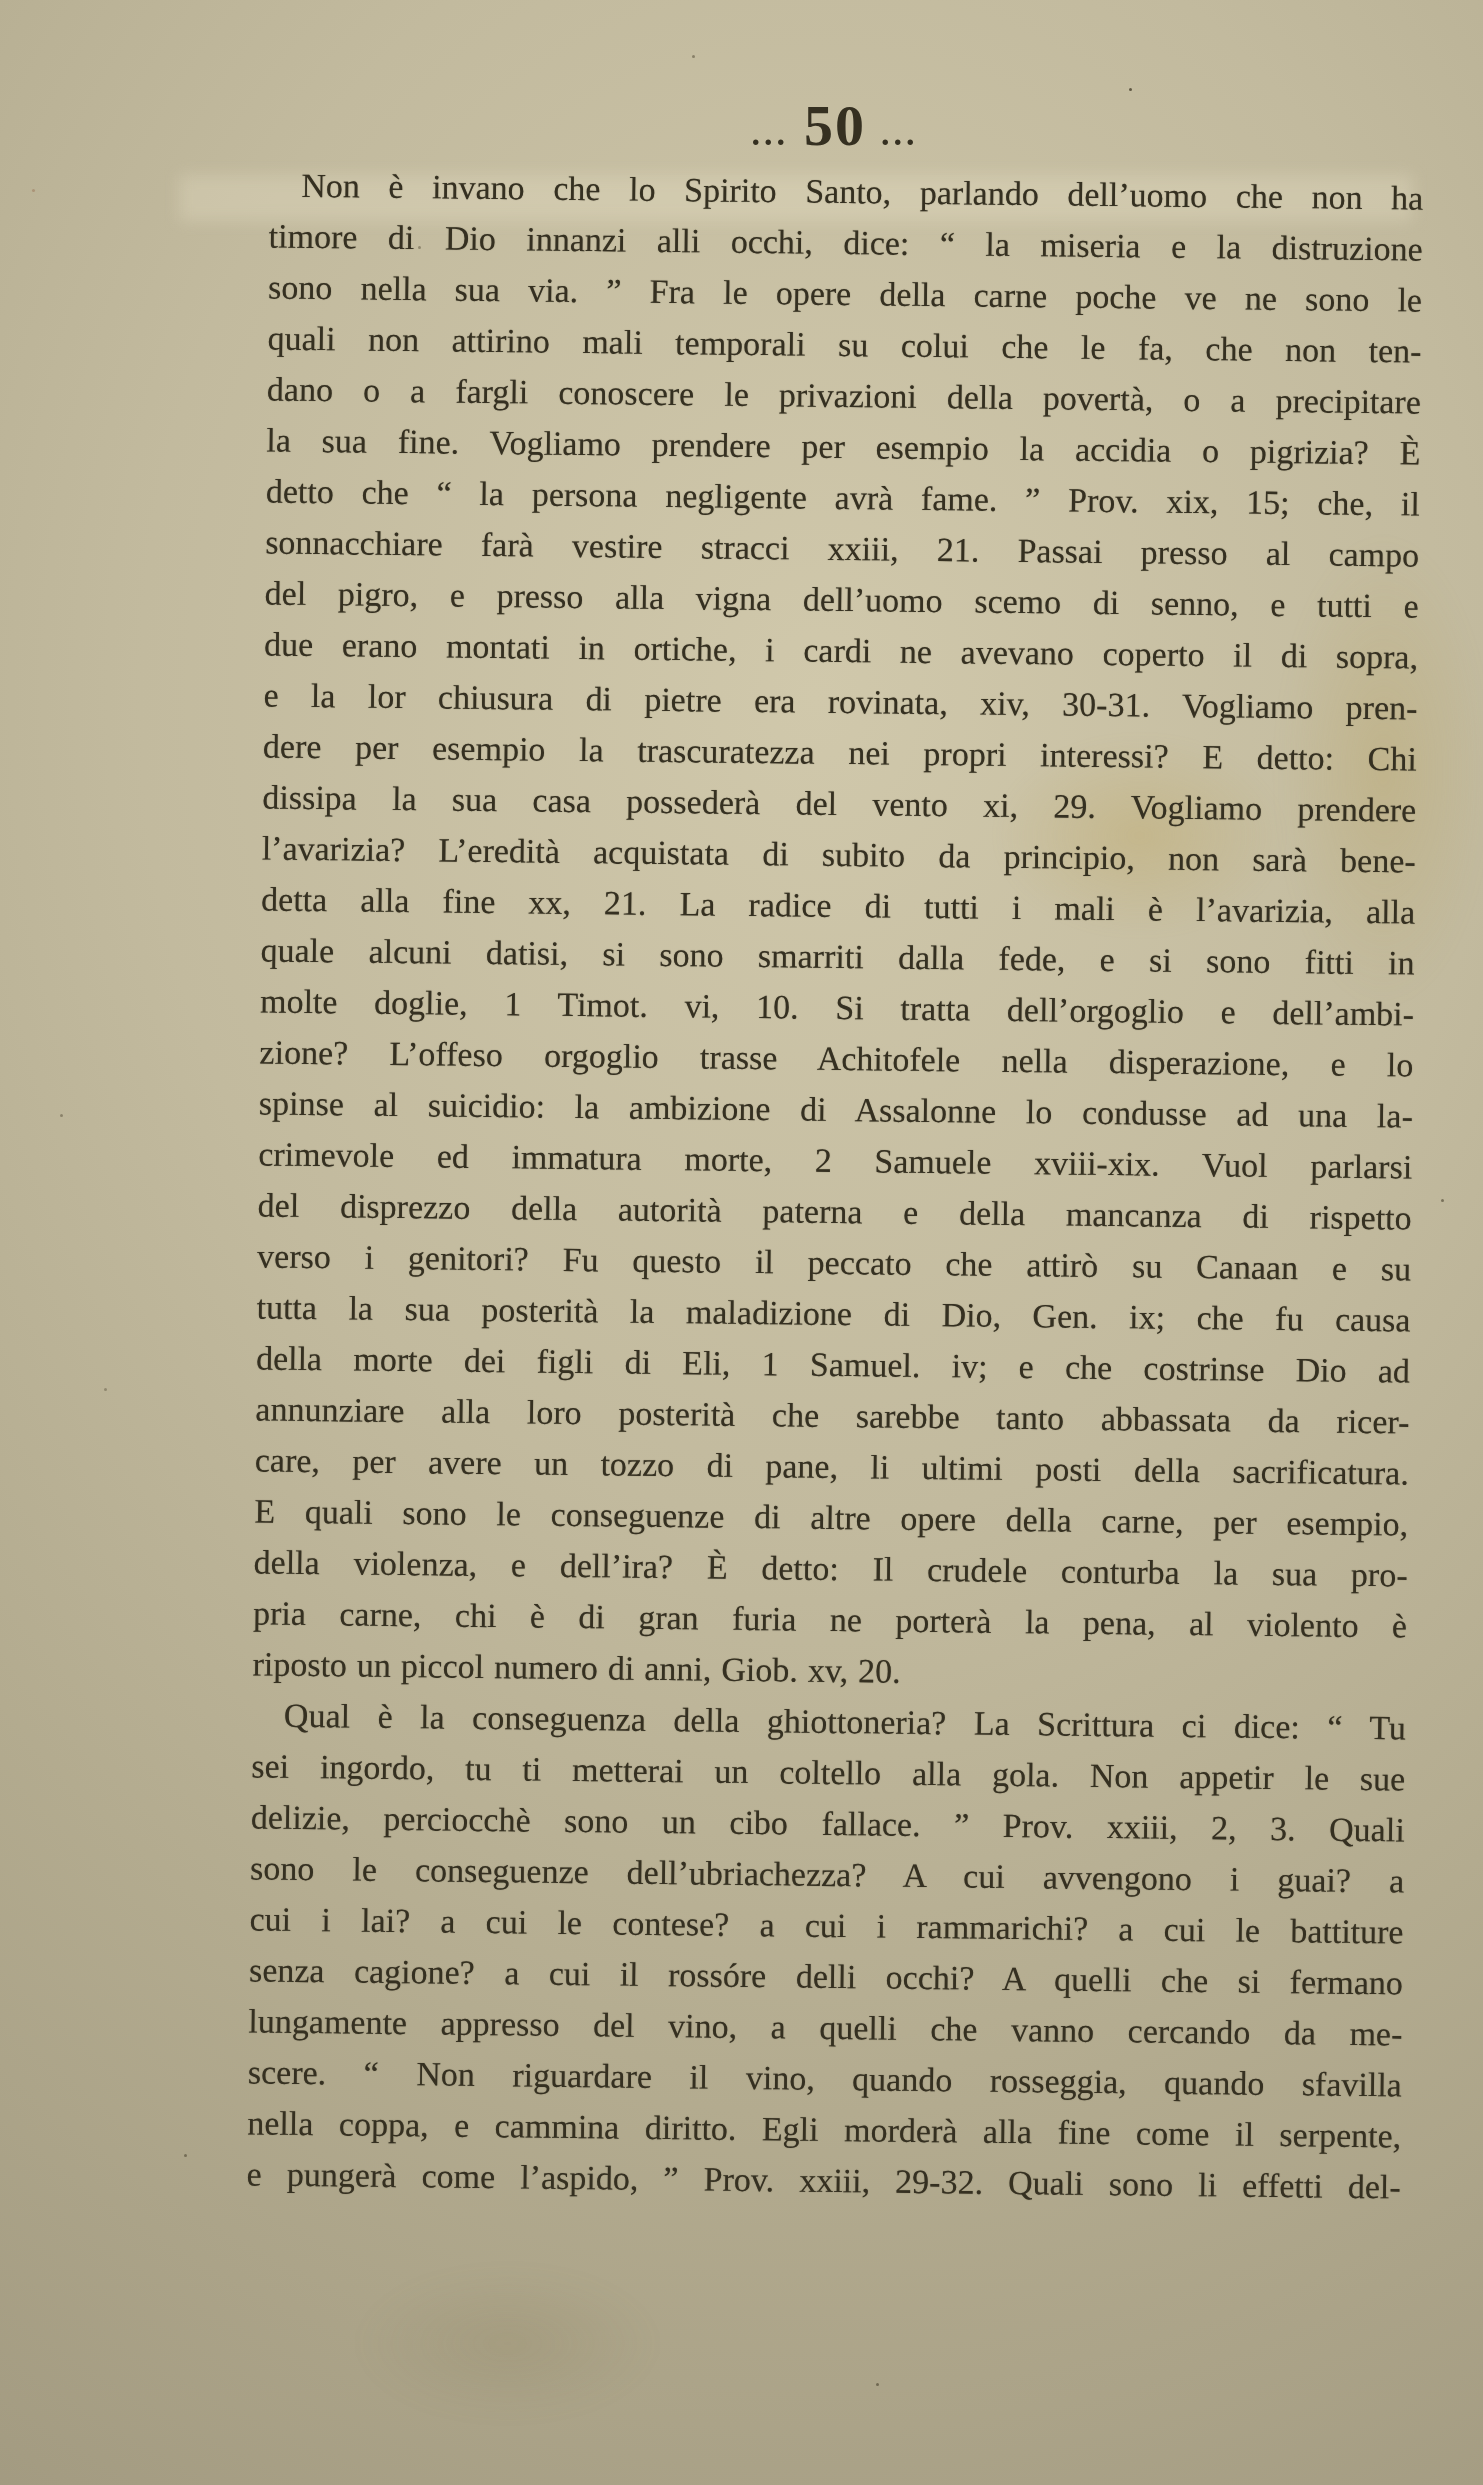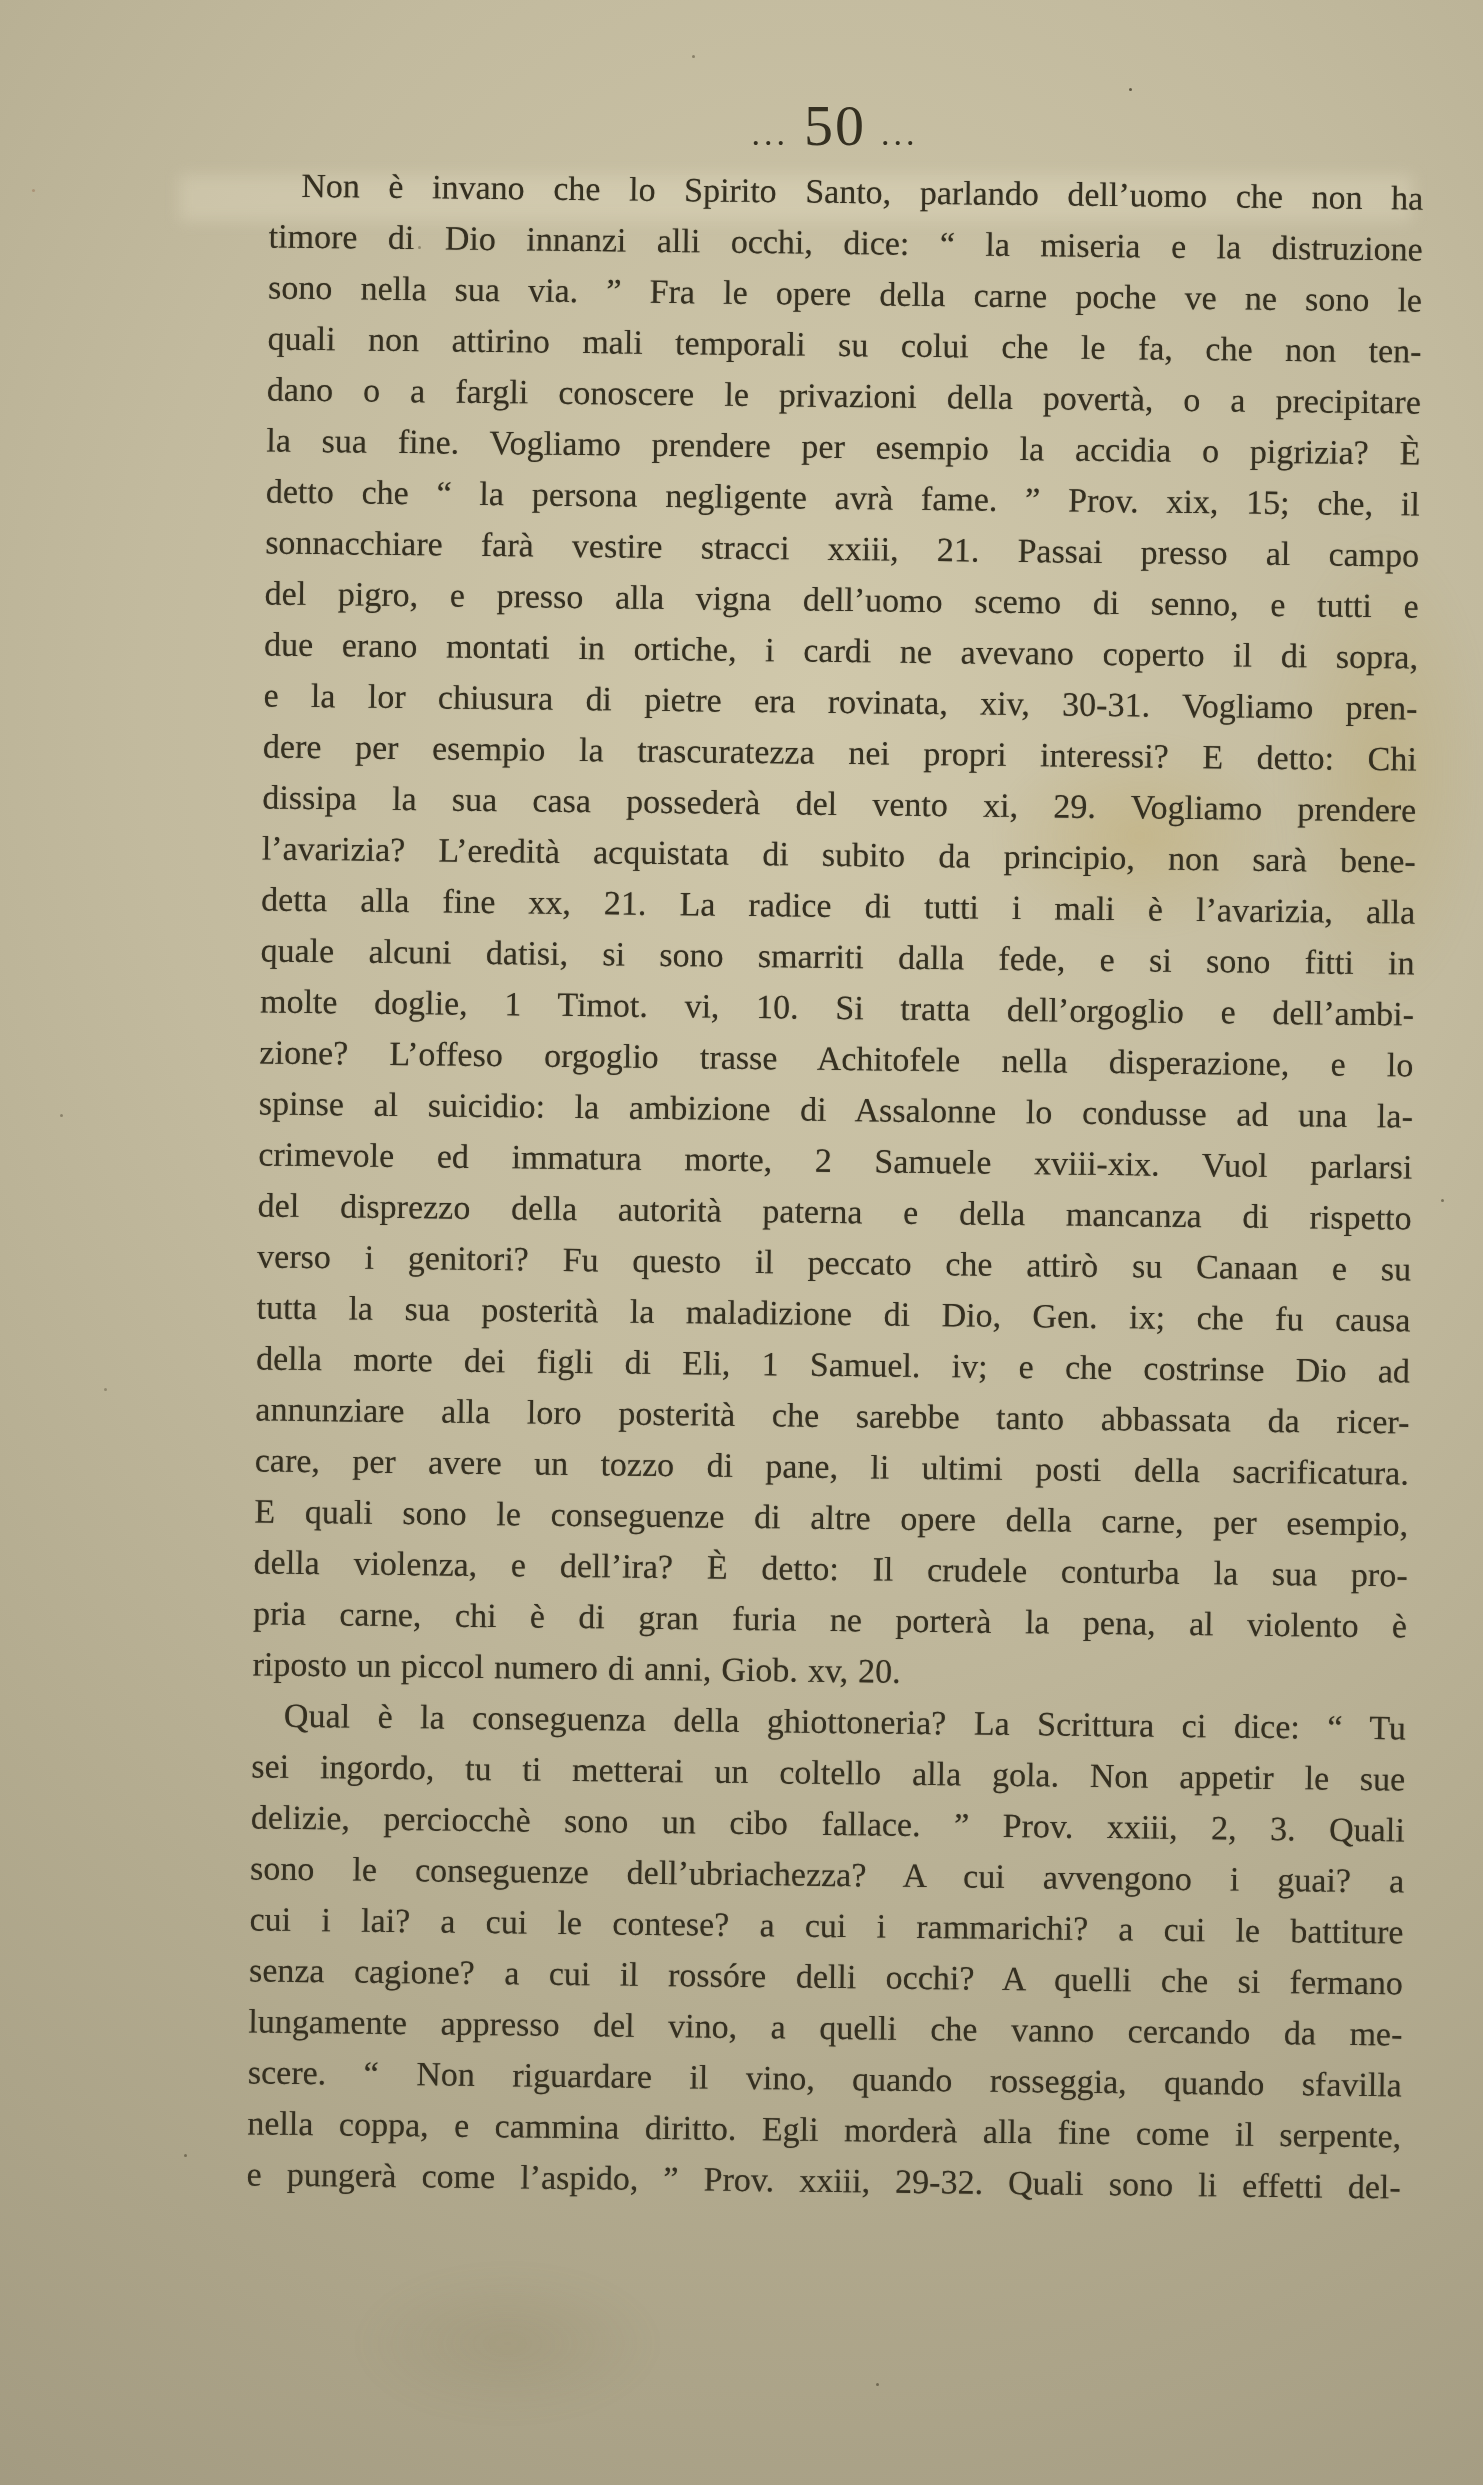--- a/index.html
+++ b/index.html
@@ -80,20 +80,21 @@
   }
 
   .page-number-row {
     position: absolute;
     left: 258px;
     top: 92px;
     width: 1154px;
     text-align: center;
     color: #353021;
     white-space: nowrap;
+    font-weight: bold;
   }
   .pn-dots {
     font-size: 34px;
     letter-spacing: 4px;
     vertical-align: baseline;
   }
   .pn-num {
     font-size: 58px;
     margin: 0 15px;
     letter-spacing: 2px;

